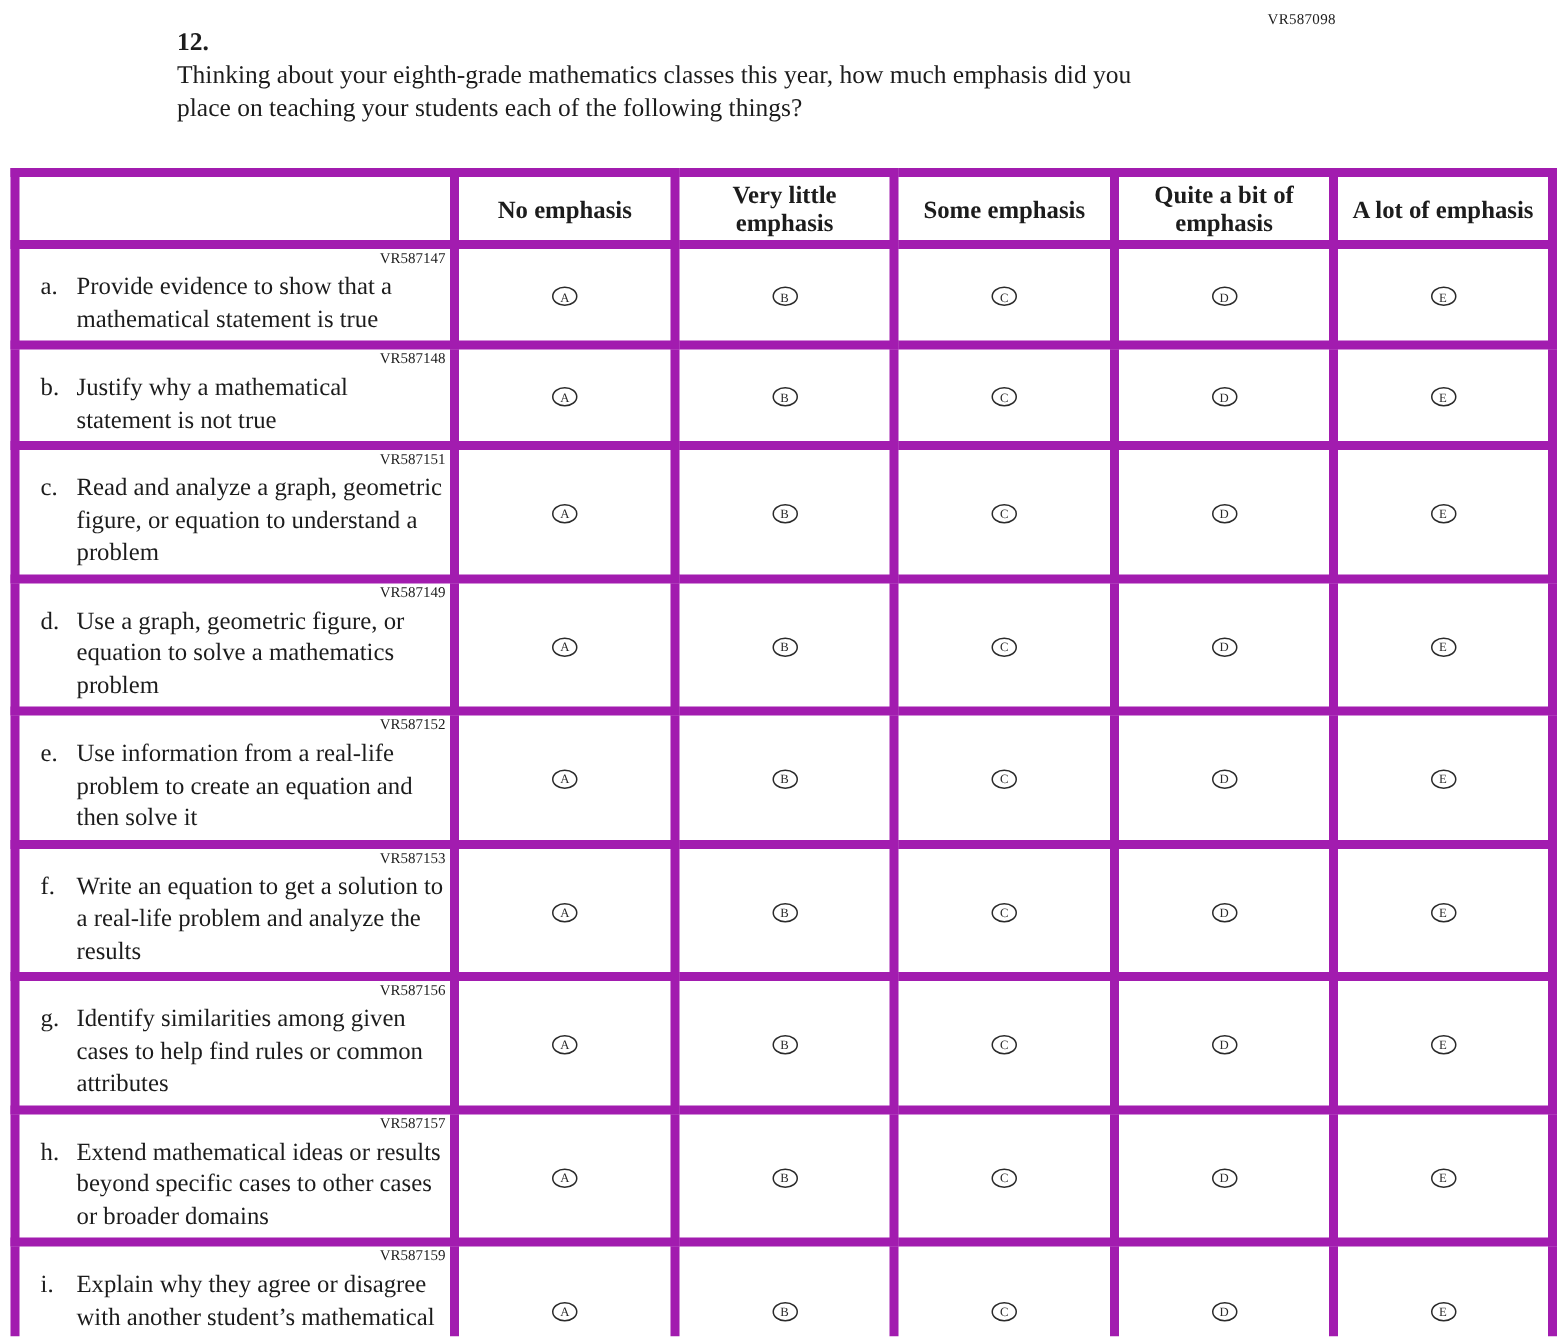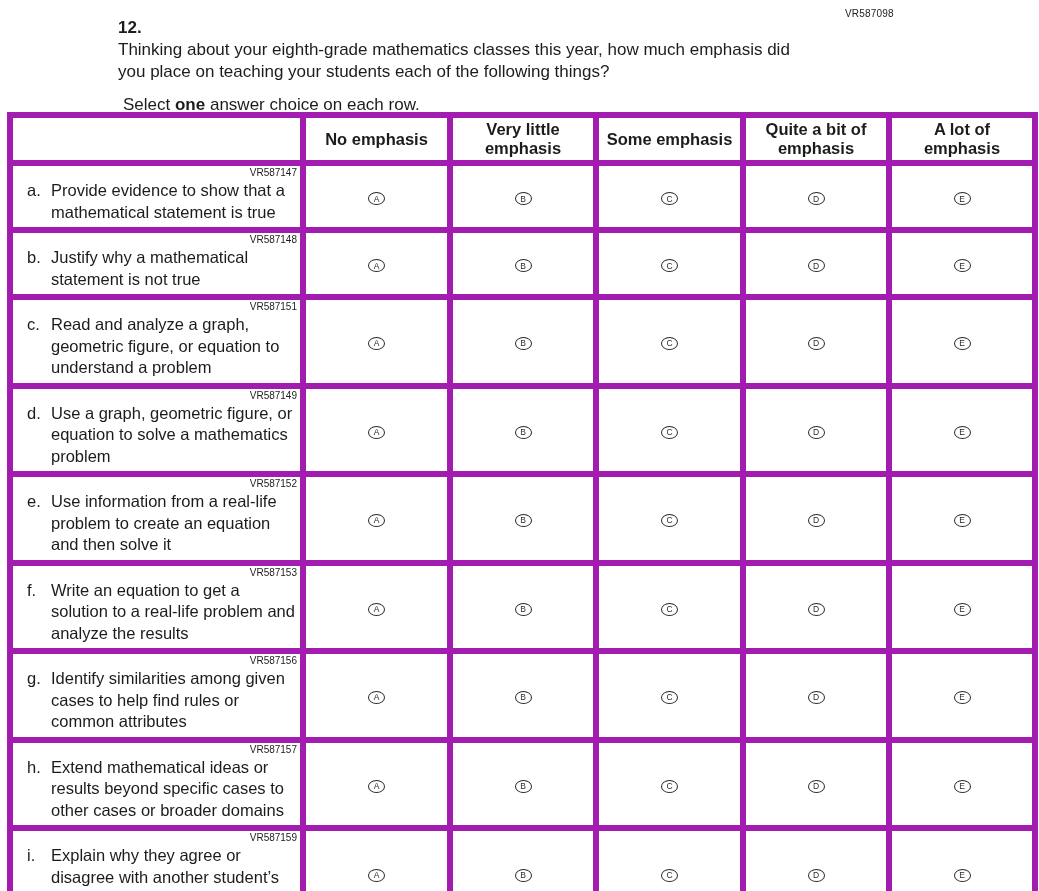--- a/index.html
+++ b/index.html
@@ -3,21 +3,21 @@
 <meta charset="utf-8">
 <style>
   * { margin: 0; padding: 0; box-sizing: border-box; }
   html, body { background: #ffffff; }
   .sheet {
     position: relative;
     width: 1039px;
     height: 891px;
     background: #ffffff;
     color: #1c1c1c;
-    font-family: Liberation Sans, sans-serif;
+    font-family: Liberation Serif, serif;
     overflow: hidden;
   }
   .top-code {
     position: absolute;
     left: 845px;
     top: 8px;
     font-size: 10px;
     letter-spacing: 0.2px;
   }
   .question-block {
@@ -118,21 +118,20 @@
 
 <div class="sheet">
 
   <div class="top-code">VR587098</div>
 
   <div class="question-block">
     <div class="question-row">
       <div class="q-number">12.</div>
       <div class="q-text">Thinking about your eighth-grade mathematics classes this year, how much emphasis did you place on teaching your students each of the following things?</div>
     </div>
-    <div class="instruction"><span>Select </span><b>one</b><span> answer choice on each row.</span></div>
   </div>
 
   <table class="grid">
     <colgroup>
       <col style="width:293px">
       <col style="width:147px">
       <col style="width:146px">
       <col style="width:147px">
       <col style="width:146px">
       <col style="width:146px">

